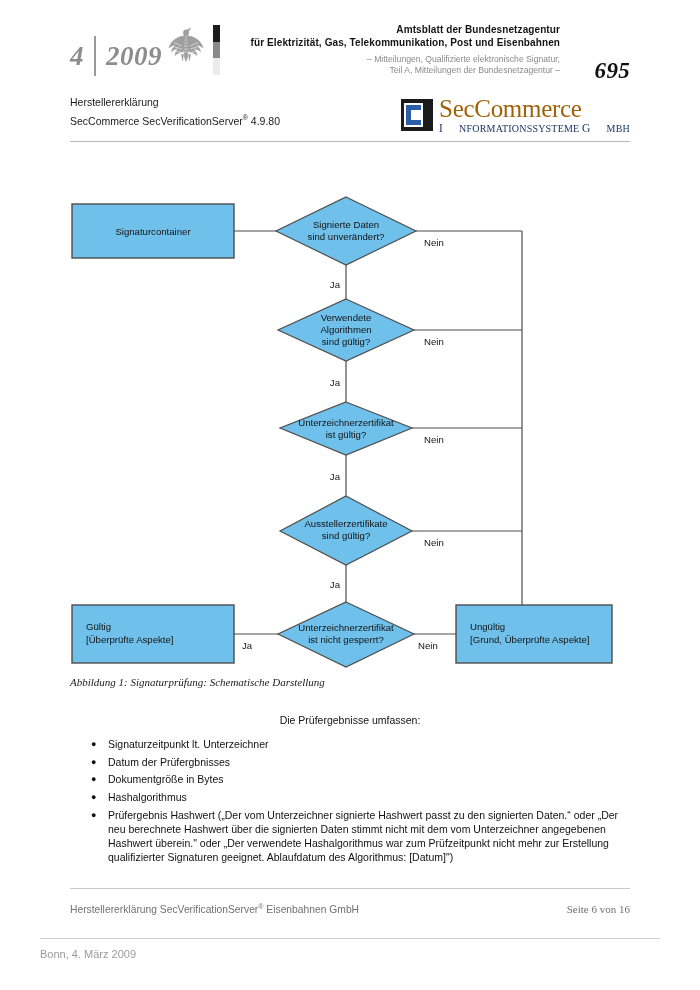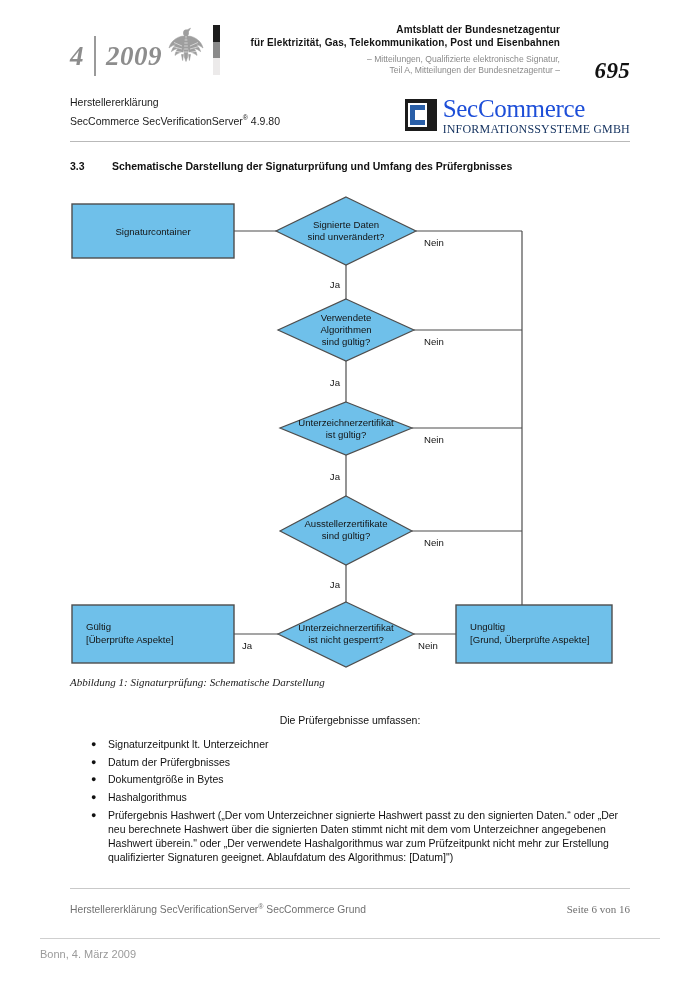--- a/index.html
+++ b/index.html
@@ -133,35 +133,35 @@
     width: 32px;
     height: 32px;
     margin-right: 6px;
     margin-top: 3px;
     flex: 0 0 auto;
   }
   .logo-words { line-height: 1; }
   .logo-name {
     font-family: "Liberation Serif", serif;
     font-size: 25px;
-    color: #1d4ed8;
+    color: #a16207;
     letter-spacing: -0.3px;
     line-height: 25px;
     white-space: nowrap;
   }
   .logo-name .cap { font-size: 25px; }
   .logo-tagline {
     font-family: "Liberation Serif", serif;
     font-size: 11.5px;
     color: #12305e;
     letter-spacing: 0.2px;
     margin-top: 2px;
     white-space: nowrap;
   }
-  .logo-tagline .sc { font-size: 12px; }
+  .logo-tagline .sc { font-size: 10px; margin-left: 16px; }
 
   #subhead-rule {
     position: absolute;
     left: 70px;
     top: 141px;
     width: 560px;
     height: 1px;
     background: #b9b9b9;
   }
 
@@ -371,23 +371,20 @@
         <rect x="25" y="12" width="7" height="8" fill="#1b1b1b"></rect>
       </svg>
       <div class="logo-words">
         <div class="logo-name"><span class="cap">S</span><span>ec</span><span class="cap">C</span><span>ommerce</span></div>
         <div class="logo-tagline"><span>I</span><span class="sc">NFORMATIONSSYSTEME </span><span>G</span><span class="sc">MBH</span></div>
       </div>
     </div>
   </div>
   <div id="subhead-rule"></div>
 
-  <div id="section-heading">
-    <span class="sec-num">3.3</span><span>Schematische Darstellung der Signaturprüfung und Umfang des Prüfergbnisses</span>
-  </div>
 
   <div id="flowchart">
     <svg width="700" height="480" viewBox="0 0 700 480">
 
       <line class="fc-line" x1="234" y1="41" x2="276" y2="41"></line>
       <line class="fc-line" x1="416" y1="41" x2="522" y2="41"></line>
       <line class="fc-line" x1="346" y1="75" x2="346" y2="114"></line>
 
       <line class="fc-line" x1="414" y1="140" x2="522" y2="140"></line>
       <line class="fc-line" x1="346" y1="171" x2="346" y2="212"></line>
@@ -455,19 +452,19 @@
       <li><span class="bullet">●</span><span>Signaturzeitpunkt lt. Unterzeichner</span></li>
       <li><span class="bullet">●</span><span>Datum der Prüfergbnisses</span></li>
       <li><span class="bullet">●</span><span>Dokumentgröße in Bytes</span></li>
       <li><span class="bullet">●</span><span>Hashalgorithmus</span></li>
       <li class="multiline"><span class="bullet">●</span><span>Prüfergebnis Hashwert („Der vom Unterzeichner signierte Hashwert passt zu den signierten Daten.“ oder „Der neu berechnete Hashwert über die signierten Daten stimmt nicht mit dem vom Unterzeichner angegebenen Hashwert überein." oder „Der verwendete Hashalgorithmus war zum Prüfzeitpunkt nicht mehr zur Erstellung qualifizierter Signaturen geeignet. Ablaufdatum des Algorithmus: [Datum]")</span></li>
     </ul>
   </div>
 
   <div id="footer-rule"></div>
   <div id="footer">
-    <div><span>Herstellererklärung SecVerificationServer</span><sup>®</sup><span> SecCommerce Grund</span></div>
+    <div><span>Herstellererklärung SecVerificationServer</span><sup>®</sup><span> Eisenbahnen GmbH</span></div>
     <div class="pageinfo">Seite 6 von 16</div>
   </div>
   <div id="bottom-rule"></div>
   <div id="imprint">Bonn, 4. März 2009</div>
 
 </div>
 
 </body></html>

